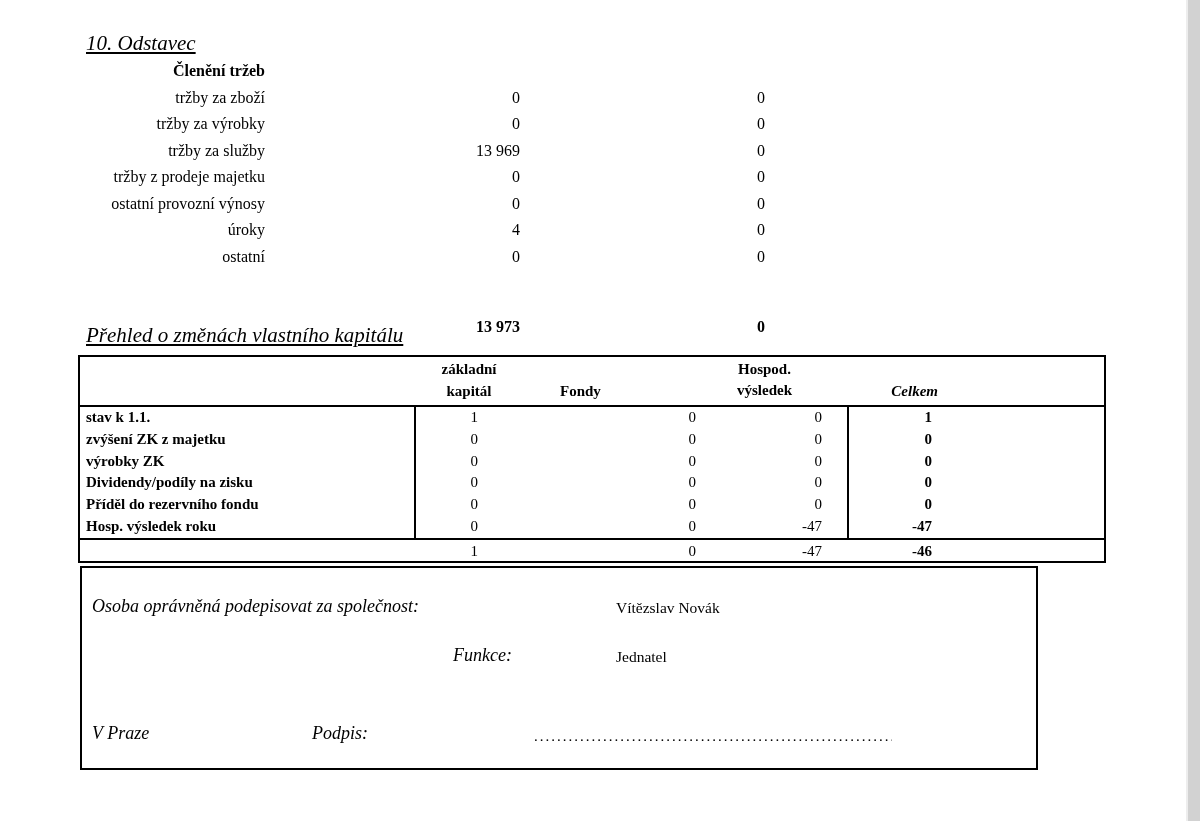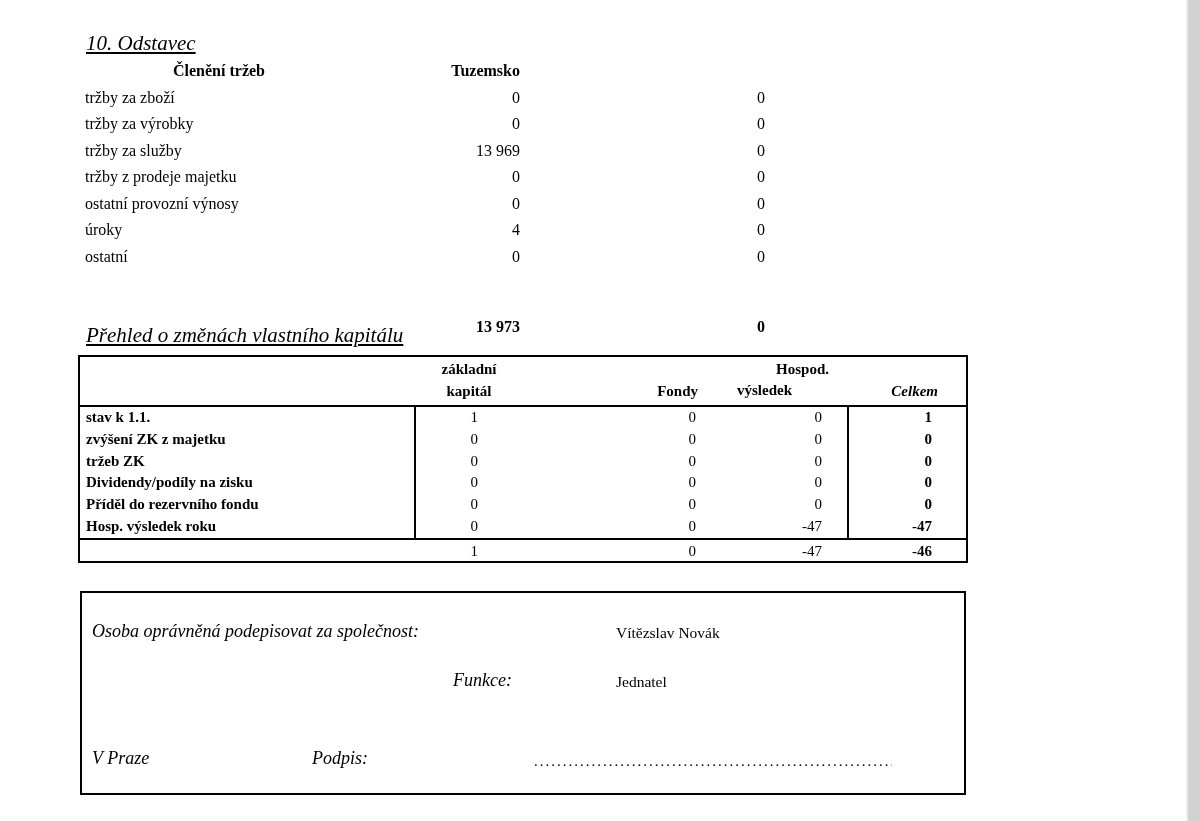--- a/index.html
+++ b/index.html
@@ -27,43 +27,43 @@
   #title1 { top:31px; }
   #title2 { top:323px; }
 
   
   .t1 { position:absolute; left:85px; top:58px; width:680px; font-size:16px; }
   .t1-row {
     display:grid;
     grid-template-columns:180px 255px 245px;
     height:26.5px; line-height:26.5px;
   }
-  .t1-row .lab { }
+  .t1-row .lab { text-align:right; }
   .t1-row .num { text-align:right; }
   .t1-header { font-weight:bold; }
   .t1-header .lab { text-align:right; }
   .t1-total { font-weight:bold;margin-top:44px; }
 
   
   .t2 {
     position:absolute; left:78px; top:355px;
-    width:890px;
+    width:1028px;
     border:2px solid #000;
     font-size:15px;
   }
   .t2-head {
     position:relative; height:50px;
     border-bottom:2px solid #000;
     font-weight:bold;
   }
   .t2-head span { position:absolute; display:block; white-space:nowrap; }
   .h-zk1   { left:334px; width:110px; top:4px;  text-align:center; }
   .h-zk2   { left:334px; width:110px; top:26px; text-align:center; }
-  .h-fondy { left:464px; width:154px; top:26px; text-align:right; }
-  .h-hv1   { left:620px; width:129px; top:4px;  text-align:right; }
+  .h-fondy { left:480px; width:154px; top:26px; text-align:left; }
+  .h-hv1   { left:620px; width:129px; top:4px;  text-align:center; }
   .h-hv2   { left:620px; width:129px; top:25px; text-align:center; }
   .h-celk  { left:730px; width:128px; top:26px; text-align:right; font-style:italic; }
 
   .t2-row, .t2-total {
     display:grid;
     grid-template-columns:334px 68px 220px 145px 119px;
   }
   .t2-row { height:21.8px; line-height:21.8px; }
   .t2-row .c1 { font-weight:bold; padding-left:6px; }
   .t2-row .c2 { border-left:2px solid #000; }
@@ -73,22 +73,22 @@
   .c4 { text-align:right; padding-right:25px; }
   .c5 { text-align:right; padding-right:34px; }
   .t2-total {
     border-top:2px solid #000;
     height:23px; line-height:23px;
   }
   .t2-total .c5 { font-weight:bold; }
 
   
   .sig-box {
-    position:absolute; left:80px; top:591px;
-    width:886px; height:204px;
+    position:absolute; left:80px; top:566px;
+    width:958px; height:204px;
     border:2px solid #000;
   }
   .sig-box span { position:absolute; display:block; line-height:24px; white-space:nowrap; }
   .sig-it { font-style:italic; font-size:18px; }
   .sig-val { font-size:15.5px; }
   .sig-l1-label { left:10px;  top:26px; }
   .sig-l1-value { left:534px; top:28px; }
   .sig-l2-label { left:230px; top:75px; width:200px; text-align:right; }
   .sig-l2-value { left:534px; top:77px; }
   .sig-l3-place { left:10px;  top:153px; }
@@ -102,21 +102,20 @@
 </head>
 <body>
 
 <div class="page">
 
   <h1 id="title1" class="doc-title">10. Odstavec</h1>
 
   <div class="t1">
     <div class="t1-row t1-header">
       <div class="lab">Členění tržeb</div>
-      <div class="num">Tuzemsko</div>
     </div>
     <div class="t1-row">
       <div class="lab">tržby za zboží</div>
       <div class="num">0</div>
       <div class="num">0</div>
     </div>
     <div class="t1-row">
       <div class="lab">tržby za výrobky</div>
       <div class="num">0</div>
       <div class="num">0</div>
@@ -172,21 +171,21 @@
       <div class="c5">1</div>
     </div>
     <div class="t2-row">
       <div class="c1">zvýšení ZK z majetku</div>
       <div class="c2">0</div>
       <div class="c3">0</div>
       <div class="c4">0</div>
       <div class="c5">0</div>
     </div>
     <div class="t2-row">
-      <div class="c1">tržeb ZK</div>
+      <div class="c1">výrobky ZK</div>
       <div class="c2">0</div>
       <div class="c3">0</div>
       <div class="c4">0</div>
       <div class="c5">0</div>
     </div>
     <div class="t2-row">
       <div class="c1">Dividendy/podíly na zisku</div>
       <div class="c2">0</div>
       <div class="c3">0</div>
       <div class="c4">0</div>

